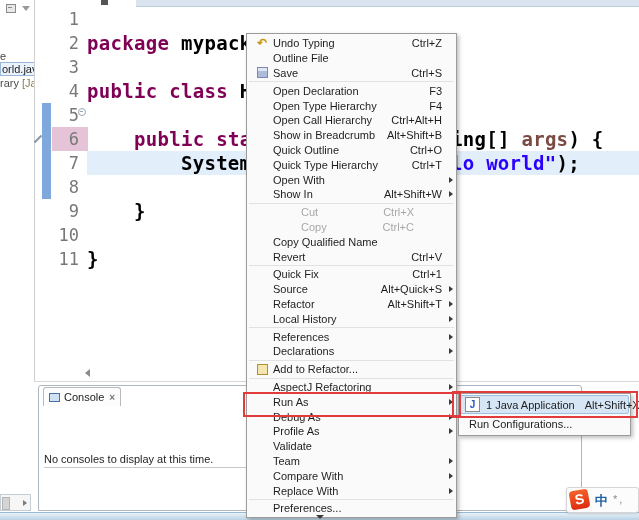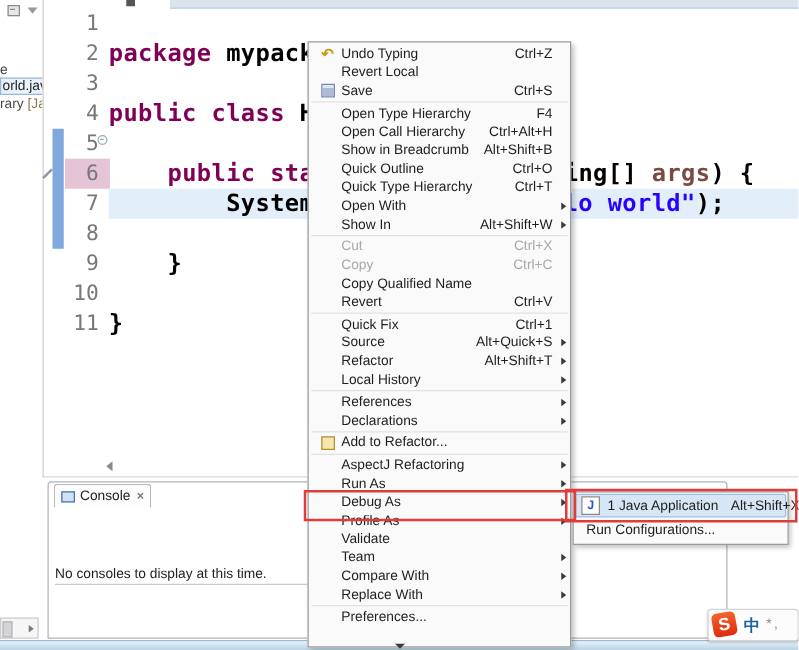--- a/index.html
+++ b/index.html
@@ -52,21 +52,21 @@
   
   #bottom-strip{position:absolute;left:0;top:512px;width:639px;height:8px;background:linear-gradient(#e9f2f9,#b9d3e5);border-top:1px solid #98bbd4;box-sizing:border-box;}
   #sogou{position:absolute;left:566px;top:487px;width:71px;height:24px;background:#fcfcfc;border:1px solid #d5d5d5;border-radius:3px;box-shadow:0 1px 2px rgba(0,0,0,.15);z-index:9;}
   #sogou-logo{position:absolute;left:3px;top:2px;width:19px;height:19px;background:linear-gradient(#f4632c,#dd2c10);border-radius:4px;transform:rotate(-10deg);color:#fff;font-weight:bold;font-size:14px;text-align:center;line-height:19px;}
   #sogou-mode{position:absolute;left:28px;top:4px;font-size:13px;font-weight:bold;color:#1f5fa8;}
   #sogou-extra{position:absolute;left:46px;top:5px;font-size:11px;color:#8a8a8a;letter-spacing:2px;}
 
   
   #context-menu{position:absolute;left:246px;top:33px;width:211px;height:485px;background:#fafafa;border:1px solid #9b9b9b;box-shadow:2px 2px 4px rgba(0,0,0,.25);box-sizing:border-box;padding-top:2px;z-index:5;overflow:hidden;}
   .mrow{display:flex;align-items:center;height:14.8px;padding:0 3px 0 4px;font-size:11px;color:#1e1e1e;white-space:nowrap;}
-  .mrow.dis{color:#a8a8a8;}
+  .mrow.dis{color:#a8a8a8;gap:28px;}
   .mic{width:22px;flex:none;display:flex;align-items:center;justify-content:center;height:100%;}
   .ic-undo{color:#c89a10;font-weight:bold;font-size:12px;line-height:10px;}
   .ic-save{width:11px;height:11px;background:linear-gradient(#dfe7f5 30%,#aebcd8 31%);border:1px solid #7a87b8;box-sizing:border-box;}
   .ic-snip{width:11px;height:11px;background:#f4e6ae;border:1px solid #b09030;box-sizing:border-box;}
   .mlabel{flex:1;overflow:hidden;}
   .msc{margin-left:8px;}
   .arr{width:9px;flex:none;visibility:hidden;margin-left:2px;display:flex;justify-content:flex-end;}
   .arr:after{content:"";width:0;height:0;border-top:3.5px solid transparent;border-bottom:3.5px solid transparent;border-left:4px solid #3a3a3a;}
   .arr.show{visibility:visible;}
   .mrow.dis .arr:after{border-left-color:#a8a8a8;}
@@ -191,36 +191,42 @@
         <span class="mic">
           <span class="ic-undo">↶</span>
         </span>
         <span class="mlabel">Undo Typing</span>
         <span class="msc">Ctrl+Z</span>
         <span class="arr"></span>
       </div>
 
       <div class="mrow">
         <span class="mic"></span>
-        <span class="mlabel">Revert Local</span>
+        <span class="mlabel">Outline File</span>
         <span class="msc"></span>
         <span class="arr"></span>
       </div>
 
       <div class="mrow">
         <span class="mic">
           <span class="ic-save"></span>
         </span>
         <span class="mlabel">Save</span>
         <span class="msc">Ctrl+S</span>
         <span class="arr"></span>
       </div>
 
       <div class="msep"></div>
 
+      <div class="mrow">
+        <span class="mic"></span>
+        <span class="mlabel">Open Declaration</span>
+        <span class="msc">F3</span>
+        <span class="arr"></span>
+      </div>
 
       <div class="mrow">
         <span class="mic"></span>
         <span class="mlabel">Open Type Hierarchy</span>
         <span class="msc">F4</span>
         <span class="arr"></span>
       </div>
 
       <div class="mrow">
         <span class="mic"></span>

